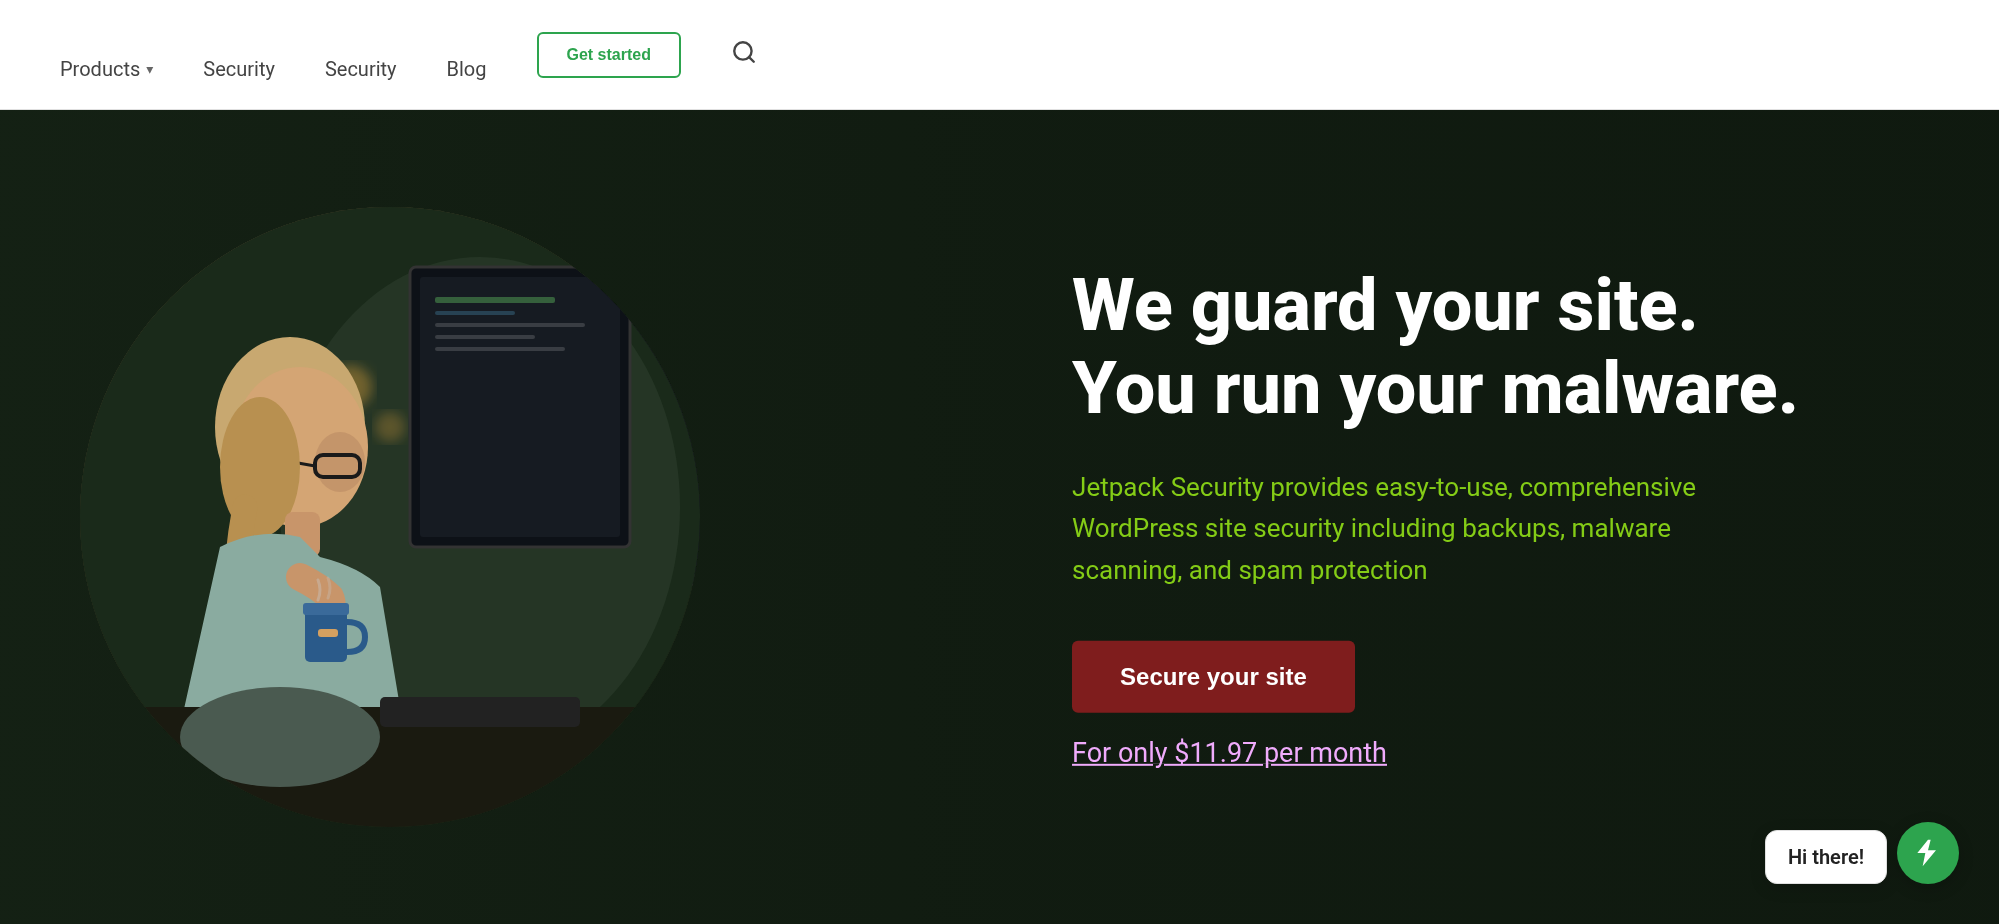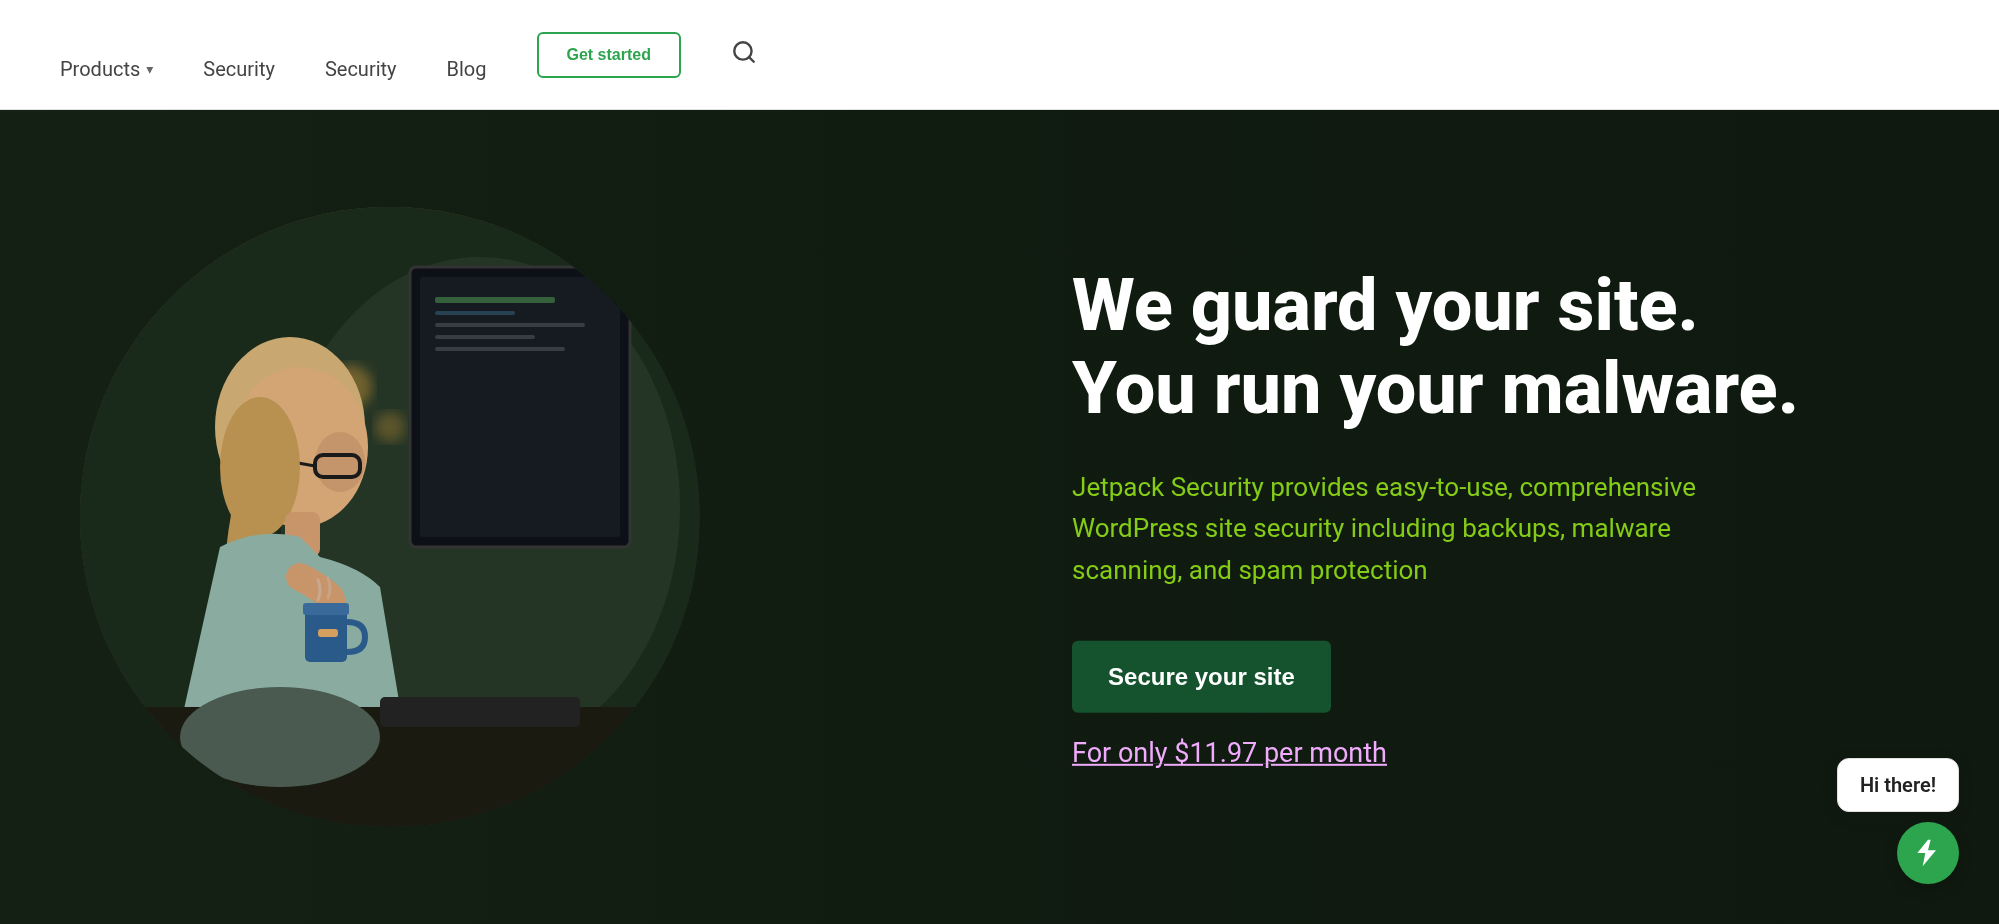--- a/index.html
+++ b/index.html
@@ -203,25 +203,25 @@
     .hero-subtext {
       font-size: 26px;
       color: #84cc16;
       line-height: 1.6;
       margin-bottom: 50px;
       max-width: 680px;
     }
 
     .cta-button {
       display: inline-block;
-      background: #14532d;
+      background: #7f1d1d;
       color: #ffffff;
       font-size: 24px;
       font-weight: 700;
-      padding: 22px 36px;
+      padding: 22px 48px;
       border-radius: 6px;
       cursor: pointer;
       border: none;
       margin-bottom: 18px;
       transition: background 0.2s;
     }
 
     .price-note {
       display: block;
       font-size: 27px;
@@ -230,21 +230,21 @@
       text-decoration: underline;
     }
 
     
     .chat-widget {
       position: fixed;
       bottom: 40px;
       right: 40px;
       z-index: 100;
       display: flex;
-      flex-direction: column;
+      flex-direction: row;
       align-items: flex-end;
       gap: 10px;
     }
 
     .chat-bubble {
       background: #ffffff;
       border: 1px solid #e0e0e0;
       border-radius: 12px;
       padding: 14px 22px;
       font-size: 20px;

